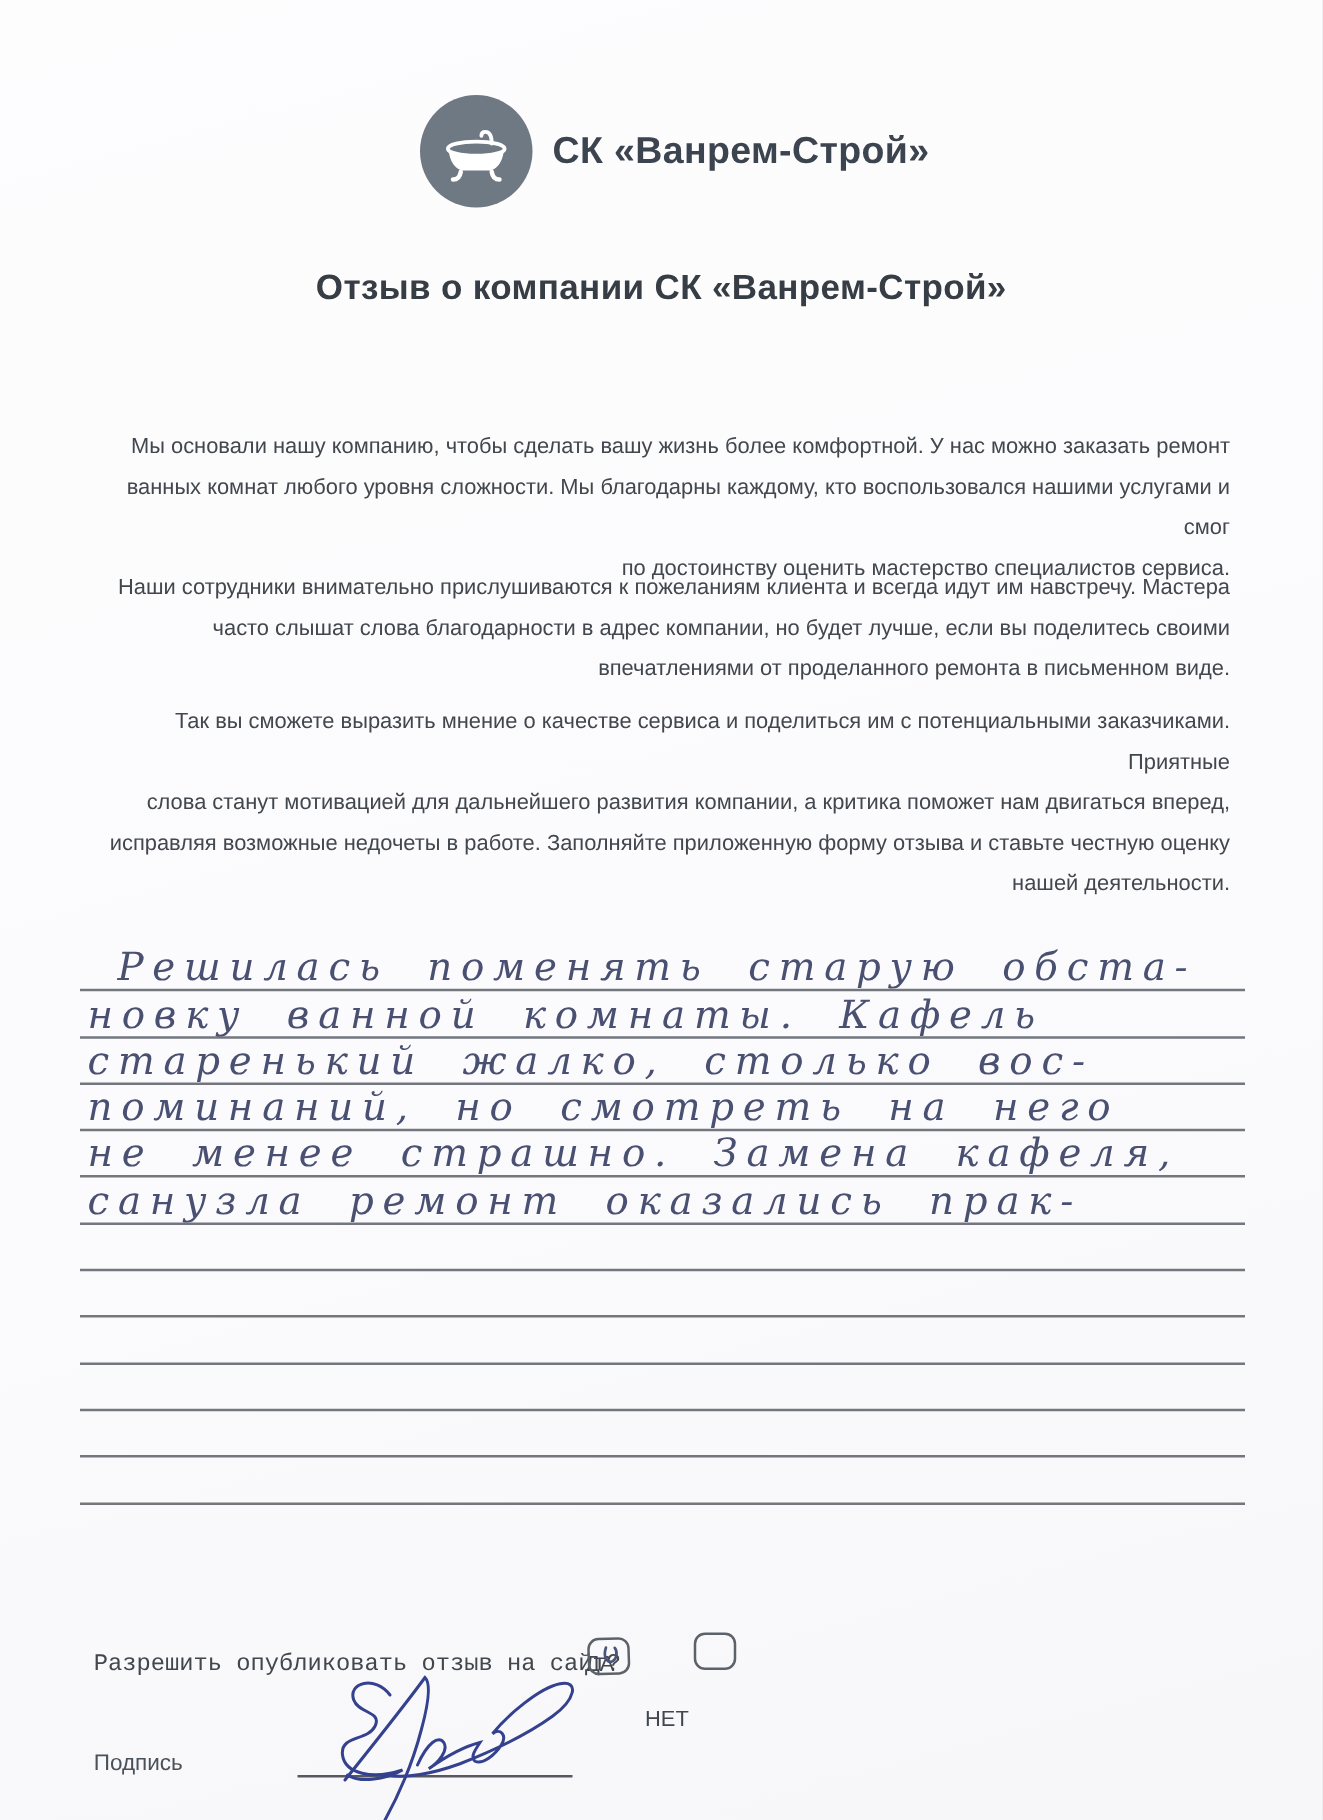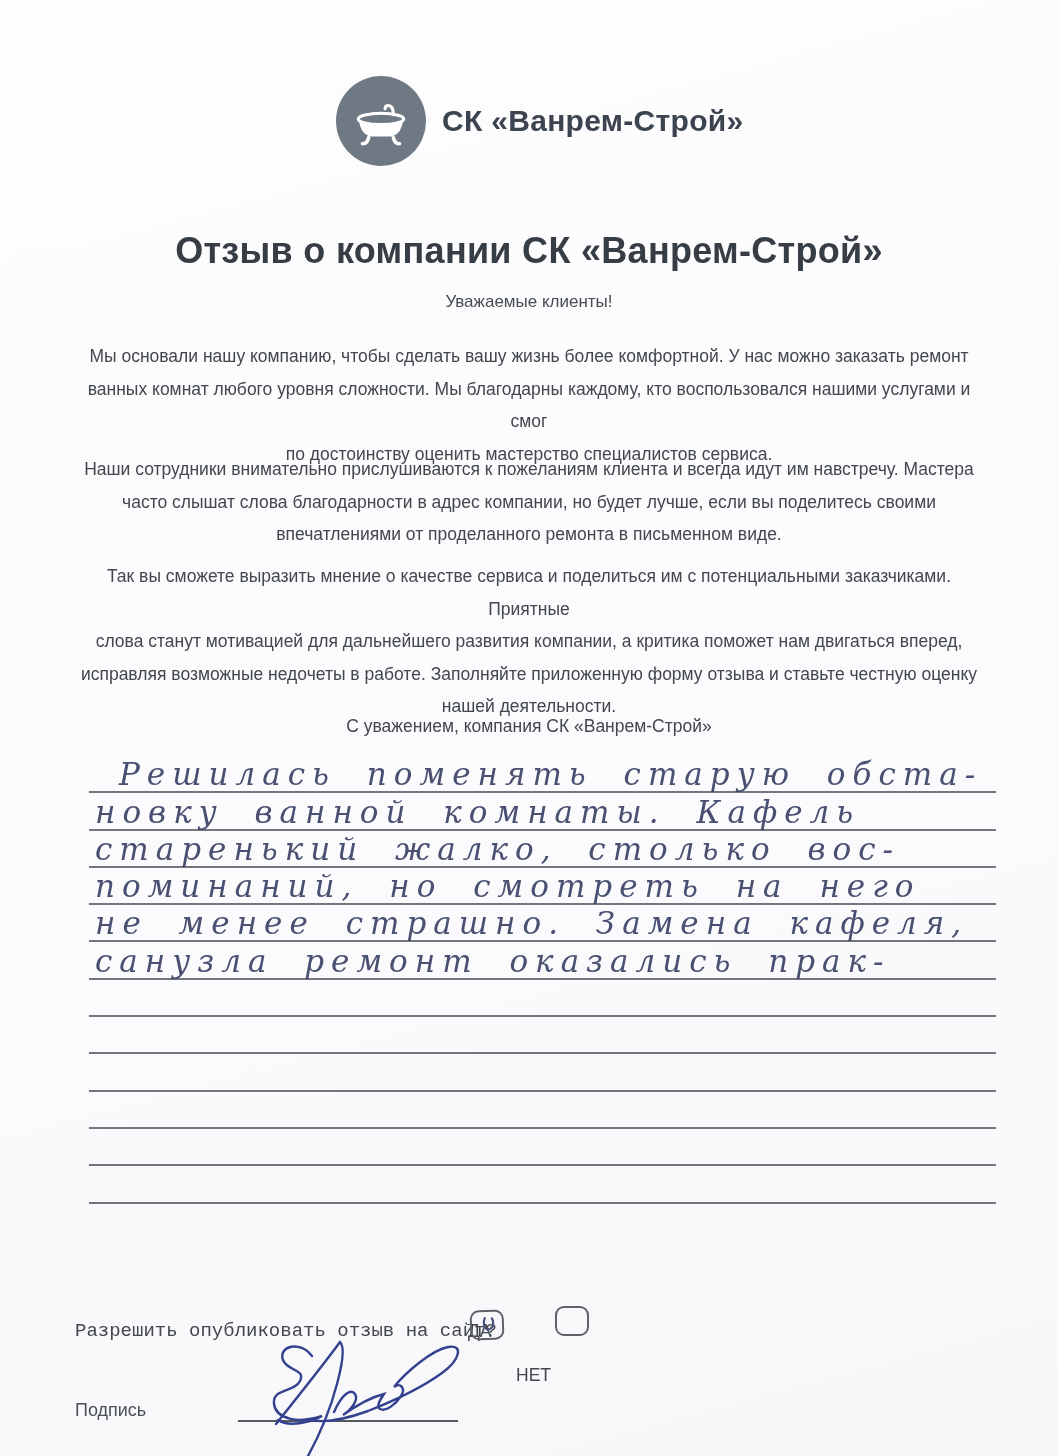--- a/index.html
+++ b/index.html
@@ -14,38 +14,38 @@
 
   
   .logo-block { position:absolute; top:76px; left:336px; display:flex; align-items:center; gap:16px; }
   .logo-circle { width:90px; height:90px; border-radius:50%; background:#6f7984; flex:0 0 auto;
                  display:flex; align-items:center; justify-content:center; }
   .logo-text { display:flex; flex-direction:row; gap:5px; }
   .company-name { font-size:30px; font-weight:bold; color:#3c4450; letter-spacing:0.3px; }
   .tagline { font-size:19px; color:#525963; }
 
   
-  .title { position:absolute; top:230px; left:0; width:100%; text-align:center;
-           font-size:36px; font-weight:bold; color:#373d45; letter-spacing:0.3px; }
+  .title { position:absolute; top:214px; left:0; width:100%; text-align:center;
+           font-size:28px; font-weight:bold; color:#373d45; letter-spacing:0.3px; }
   .salutation { position:absolute; top:292px; left:0; width:100%; text-align:center;
                 font-size:17px; color:#464c53; }
 
   
   .para { position:absolute; left:50%; transform:translateX(-50%); width:910px;
-          text-align:center; font-size:17.5px; line-height:32.5px; color:#42474e;
+          text-align:right; font-size:17.5px; line-height:32.5px; color:#42474e;
           white-space:pre-line; }
   .para.p1 { top:340px; }
   .para.p2 { top:453px; }
   .para.p3 { top:560px; }
   .closing { position:absolute; top:716px; left:0; width:100%; text-align:center;
              font-size:17.5px; color:#42474e; }
 
   
   .ruled { position:absolute; left:64px; top:756px; width:932px; }
-  .ruled-row { position:relative; height:37.3px; border-bottom:2px solid #73777d;margin-left:25px; }
+  .ruled-row { position:relative; height:37.3px; border-bottom:2px solid #73777d; }
   .hand {
     position:absolute; left:6px; bottom:-1px; white-space:nowrap;
     font-family:"DejaVu Serif", serif; font-style:italic;
     font-size:31px; letter-spacing:7px; word-spacing:14px;
     color:#3b4266; opacity:0.92;
   }
   .ruled-row.first .hand { left:30px; }
 
   
   .consent-question { position:absolute; left:75px; top:1320px; font-size:19px; color:#42474e;font-family:Liberation Mono, monospace; }
@@ -81,33 +81,31 @@
           <path d="M44 48 q1 6 6 6"></path>
         </g>
       </svg>
     </div>
     <div class="logo-text">
       <div class="company-name">СК «Ванрем-Строй»</div>
     </div>
   </header>
 
   <h1 class="title">Отзыв о компании СК «Ванрем-Строй»</h1>
-  <div class="salutation">Уважаемые клиенты!</div>
 
   <p class="para p1">Мы основали нашу компанию, чтобы сделать вашу жизнь более комфортной. У нас можно заказать ремонт
 ванных комнат любого уровня сложности. Мы благодарны каждому, кто воспользовался нашими услугами и смог
 по достоинству оценить мастерство специалистов сервиса.</p>
   <p class="para p2">Наши сотрудники внимательно прислушиваются к пожеланиям клиента и всегда идут им навстречу. Мастера
 часто слышат слова благодарности в адрес компании, но будет лучше, если вы поделитесь своими
 впечатлениями от проделанного ремонта в письменном виде.</p>
   <p class="para p3">Так вы сможете выразить мнение о качестве сервиса и поделиться им с потенциальными заказчиками. Приятные
 слова станут мотивацией для дальнейшего развития компании, а критика поможет нам двигаться вперед,
 исправляя возможные недочеты в работе. Заполняйте приложенную форму отзыва и ставьте честную оценку
 нашей деятельности.</p>
-  <div class="closing">С уважением, компания СК «Ванрем-Строй»</div>
 
   <div class="ruled" id="ruled-area">
       <div class="ruled-row first">
         <span class="hand">Решилась поменять старую обста-</span>
       </div>
       <div class="ruled-row">
         <span class="hand">новку ванной комнаты. Кафель</span>
       </div>
       <div class="ruled-row">
         <span class="hand">старенький жалко, столько вос-</span>

